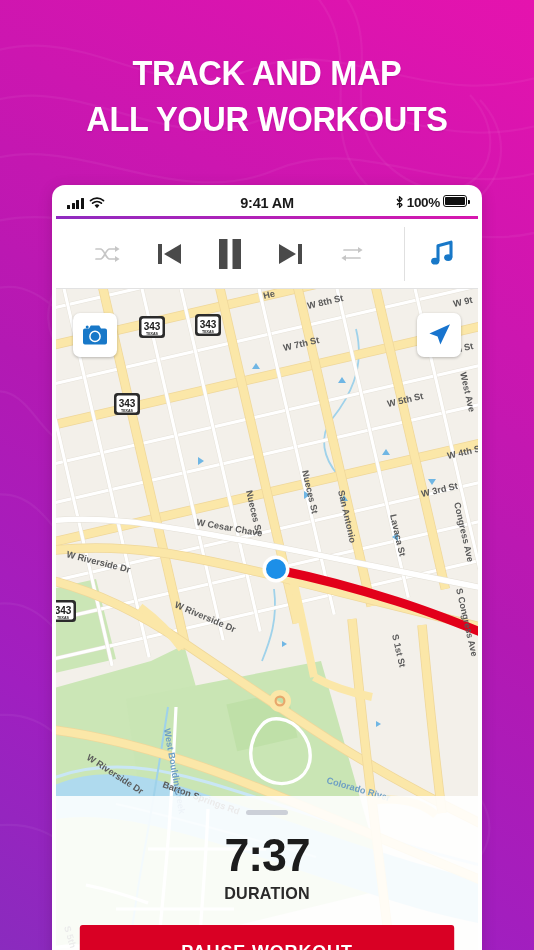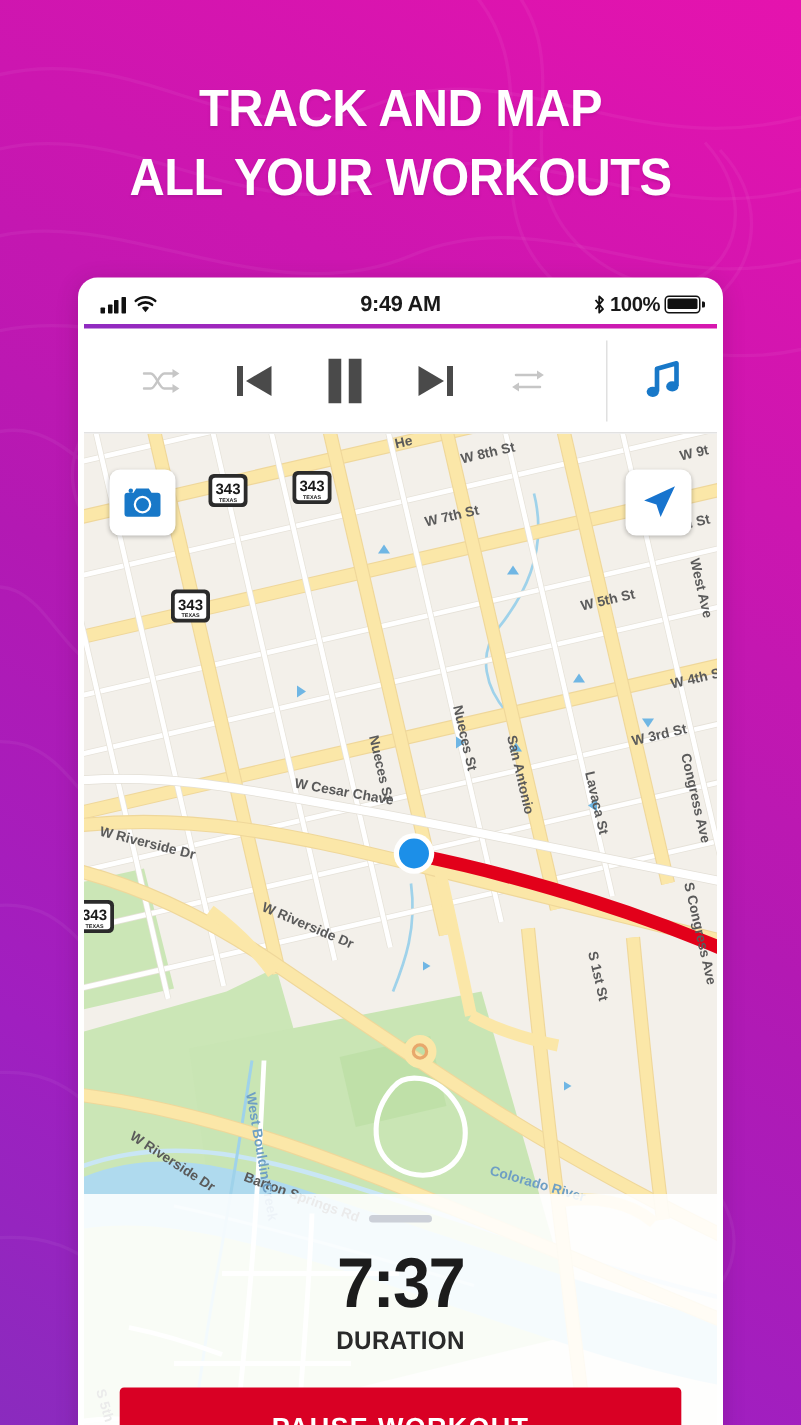--- a/index.html
+++ b/index.html
@@ -62,21 +62,21 @@
     background: #fff;
     display: flex; align-items: center;
     padding: 0 11px;
     font-size: 14px; font-weight: bold;
     color: #1a1a1a;
     z-index: 6;
   }
   .sb-left { display: flex; align-items: flex-end; gap: 5px; }
   .sb-center { position: absolute; left: 0; right: 0; text-align: center;
                font-size: 14.5px; font-weight: bold; letter-spacing: -0.2px; }
-  .sb-right { margin-left: auto; display: flex; align-items: center; gap: 3px;
+  .sb-right { margin-left: auto; display: flex; gap: 3px;
               font-size: 13.5px; font-weight: bold; letter-spacing: -0.3px; z-index: 2;}
   .bars { display: flex; align-items: flex-end; gap: 1.5px; height: 11px; }
   .bars i { display: block; width: 3px; background: #111; border-radius: .5px; }
   .bars i:nth-child(1){height:4px} .bars i:nth-child(2){height:6px}
   .bars i:nth-child(3){height:8.5px} .bars i:nth-child(4){height:11px}
   .battery { width: 24px; height: 12px; border: 1.6px solid #111; border-radius: 3px;
              position: relative; padding: 1.4px; }
   .battery::after { content:""; position:absolute; right:-3.6px; top:3.6px;
              width:2px; height:4.4px; background:#111; border-radius:0 1px 1px 0; }
   .battery span { display: block; height: 100%; background: #111; border-radius: 1px; }
@@ -183,21 +183,21 @@
             <i></i>
             <i></i>
             <i></i>
           </span>
         <svg width="16" height="12" viewBox="0 0 16 12">
           <path d="M8 11.2 L5.6 8.2 A3.9 3.9 0 0 1 10.4 8.2 Z" fill="#111"></path>
           <path d="M3.6 6.2 A6.8 6.8 0 0 1 12.4 6.2" stroke="#111" stroke-width="1.7" fill="none" stroke-linecap="round"></path>
           <path d="M1.5 3.6 A10 10 0 0 1 14.5 3.6" stroke="#111" stroke-width="1.7" fill="none" stroke-linecap="round"></path>
         </svg>
       </div>
-      <div class="sb-center">9:49 AM</div>
+      <div class="sb-center">9:41 AM</div>
       <div class="sb-right">
         <svg width="9" height="14" viewBox="0 0 9 14">
           <path d="M2 4 L7 10 L4.5 12.4 L4.5 1.6 L7 4 L2 10" stroke="#111" stroke-width="1.25" fill="none" stroke-linejoin="round"></path>
         </svg>
         <span>100%</span>
         <span class="battery">
             <span></span>
           </span>
       </div>
     </div>

